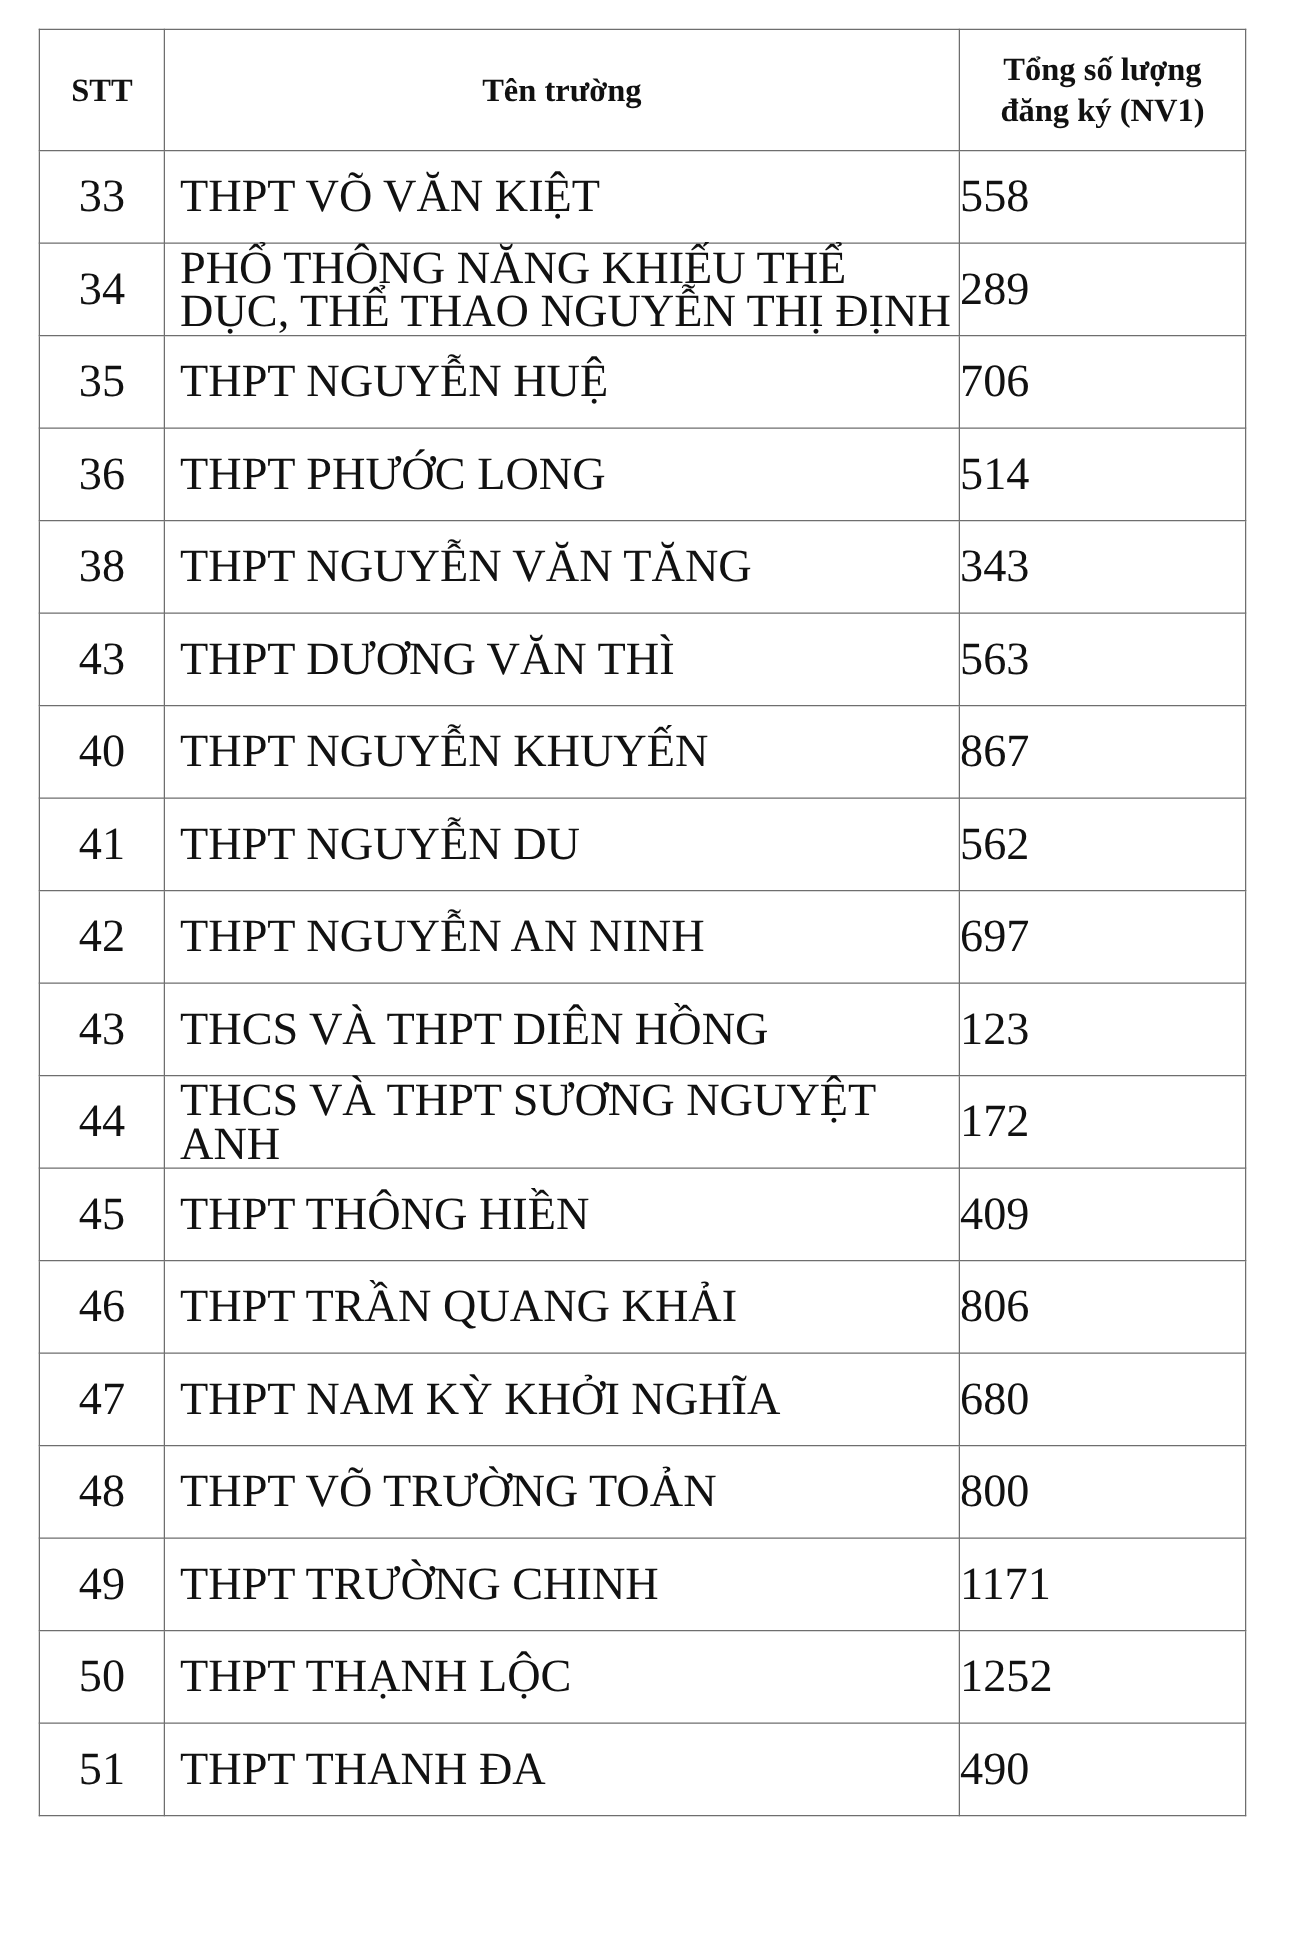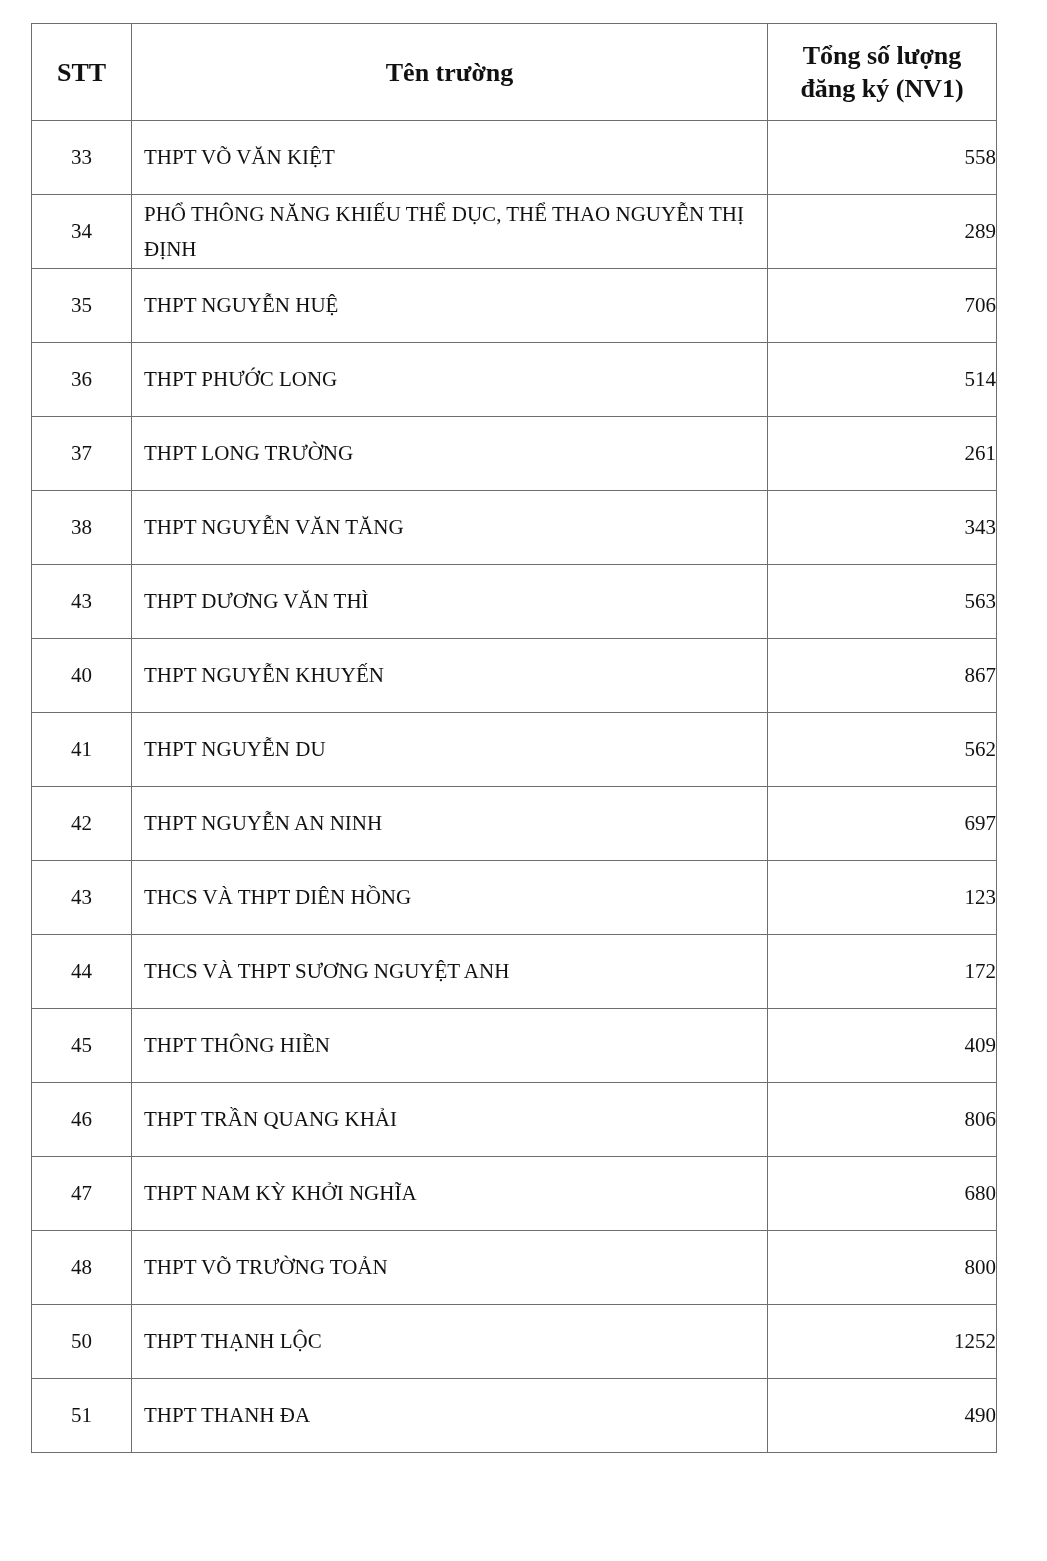--- a/index.html
+++ b/index.html
@@ -3,24 +3,24 @@
 <meta charset="utf-8">
 <style>
   html, body { margin: 0; padding: 0; background: #ffffff; }
   body { width: 1047px; height: 1561px; position: relative; overflow: hidden;
          font-family: "Liberation Serif", "DejaVu Serif", serif; color: #111; }
   table { position: absolute; left: 31px; top: 23px; width: 965px;
           border-collapse: collapse; table-layout: fixed; padding-left: 30px; }
   col.c1 { width: 100px; } col.c2 { width: 636px; } col.c3 { width: 229px; }
   th, td { border: 1.5px solid #6e6e6e; padding: 0; vertical-align: middle; }
   th { height: 96px; font-weight: bold; font-size: 26px; line-height: 33px; text-align: center; }
-  td { height: 73px; font-size: 21px; line-height: 35px; }
+  td { height: 73px; font-size: 37px; line-height: 35px; }
   td.stt { text-align: center; }
   td.name { padding-left: 12px; text-align: left; margin-top: 32px; }
-  td.count { text-align: right; }
+  td.count { text-align: left; }
 </style>
 </head>
 <body>
 
 <table>
   <colgroup>
       <col class="c1">
       <col class="c2">
       <col class="c3">
     </colgroup>
@@ -47,25 +47,20 @@
       </tr>
       <tr>
         <td class="stt">35</td>
         <td class="name">THPT NGUYỄN HUỆ</td>
         <td class="count">706</td>
       </tr>
       <tr>
         <td class="stt">36</td>
         <td class="name">THPT PHƯỚC LONG</td>
         <td class="count">514</td>
-      </tr>
-      <tr>
-        <td class="stt">37</td>
-        <td class="name">THPT LONG TRƯỜNG</td>
-        <td class="count">261</td>
       </tr>
       <tr>
         <td class="stt">38</td>
         <td class="name">THPT NGUYỄN VĂN TĂNG</td>
         <td class="count">343</td>
       </tr>
       <tr>
         <td class="stt">43</td>
         <td class="name">THPT DƯƠNG VĂN THÌ</td>
         <td class="count">563</td>
@@ -109,20 +104,25 @@
         <td class="stt">47</td>
         <td class="name">THPT NAM KỲ KHỞI NGHĨA</td>
         <td class="count">680</td>
       </tr>
       <tr>
         <td class="stt">48</td>
         <td class="name">THPT VÕ TRƯỜNG TOẢN</td>
         <td class="count">800</td>
       </tr>
       <tr>
+        <td class="stt">49</td>
+        <td class="name">THPT TRƯỜNG CHINH</td>
+        <td class="count">1171</td>
+      </tr>
+      <tr>
         <td class="stt">50</td>
         <td class="name">THPT THẠNH LỘC</td>
         <td class="count">1252</td>
       </tr>
       <tr>
         <td class="stt">51</td>
         <td class="name">THPT THANH ĐA</td>
         <td class="count">490</td>
       </tr>
     </tbody>

